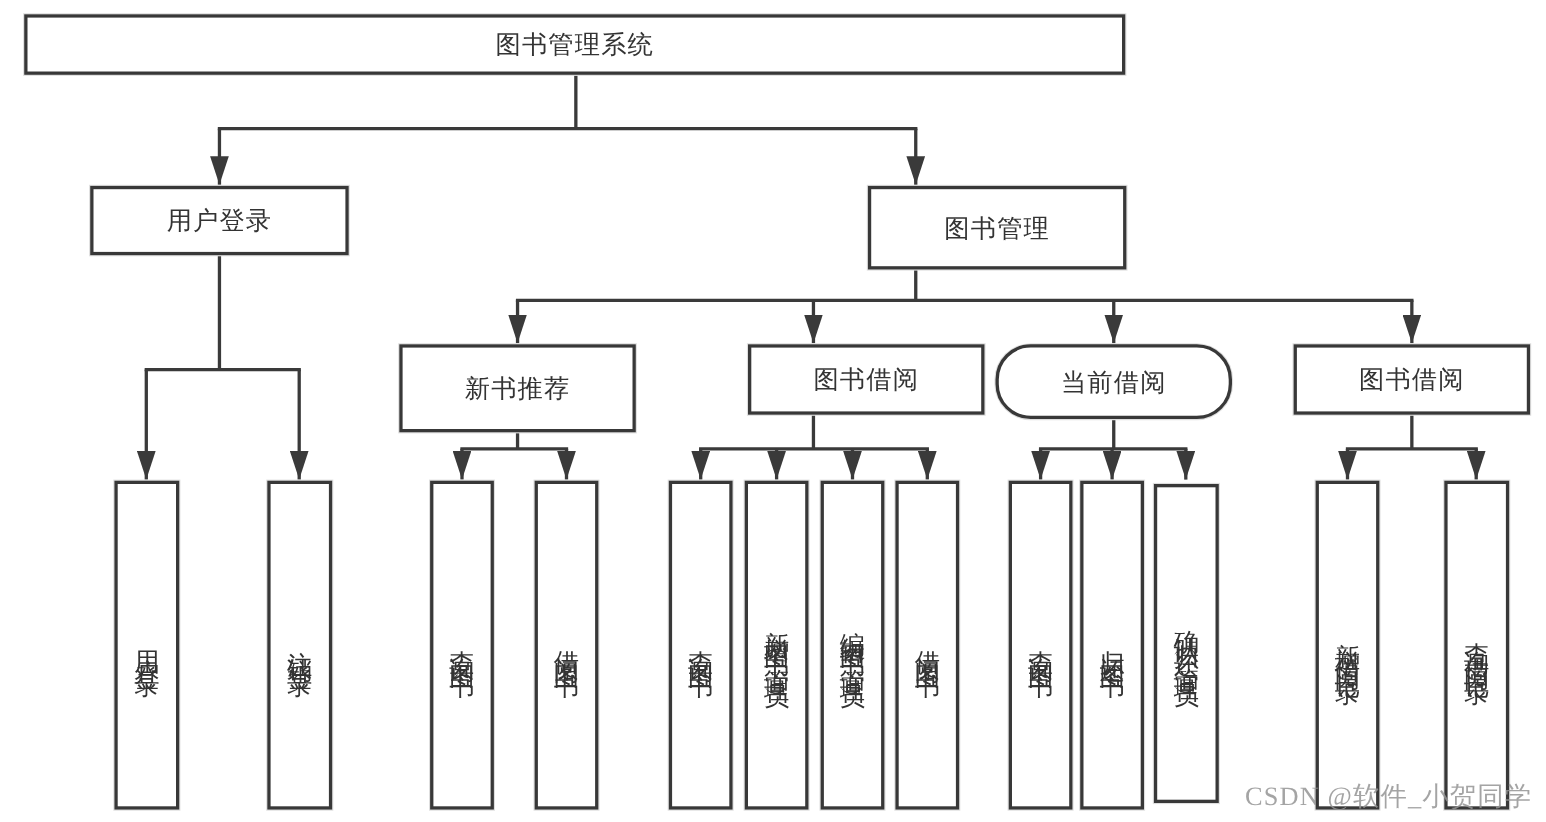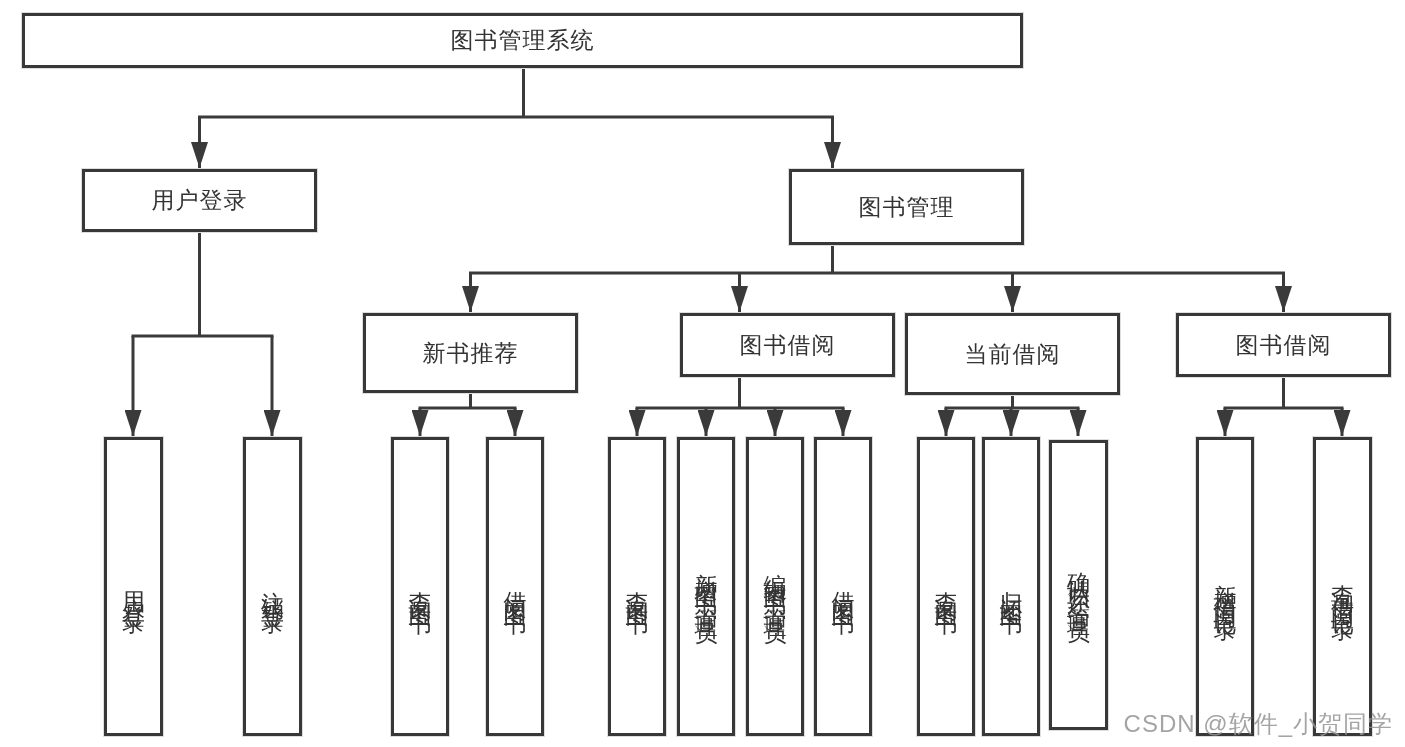--- a/index.html
+++ b/index.html
@@ -49,20 +49,21 @@
   }
   .watermark {
     position: absolute;
     right: 12px;
     top: 708px;
     z-index: 5;
     font-size: 24px;
     color: rgba(148, 148, 148, 0.85);
     letter-spacing: 1px;
     white-space: nowrap;
+    font-family: Liberation Serif, serif;
   }
 </style>
 </head>
 <body>
 
 <div class="stage">
 
   <svg class="connectors" width="1405" height="747">
     <defs>
       <marker id="arw" viewBox="0 0 26 17" refX="26" refY="8.5" markerWidth="26" markerHeight="17" markerUnits="userSpaceOnUse" orient="auto">
@@ -128,21 +129,21 @@
   <div class="hbox" style="left:745px; top:169px; width:235px; height:76px;margin-left:44px;">
     <span>图书管理</span>
   </div>
 
   <div class="hbox" style="left:363px; top:313px; width:215px; height:80px;">
     <span>新书推荐</span>
   </div>
   <div class="hbox" style="left:632px; top:313px; width:215px; height:64px;margin-left:48px;">
     <span>图书借阅</span>
   </div>
-  <div class="hbox" style="left:905px; top:313px; width:215px; height:82px;">
+  <div class="hbox" style="left:905px; top:313px; width:215px; height:68px;border-radius:32px;">
     <span>当前借阅</span>
   </div>
   <div class="hbox" style="left:1176px; top:313px; width:215px; height:64px;">
     <span>图书借阅</span>
   </div>
 
   <div class="vbox" style="left:104px; top:437px; width:59px; height:299px;">
     <span>用户登录</span>
   </div>
   <div class="vbox" style="left:243px; top:437px; width:59px; height:299px;">

